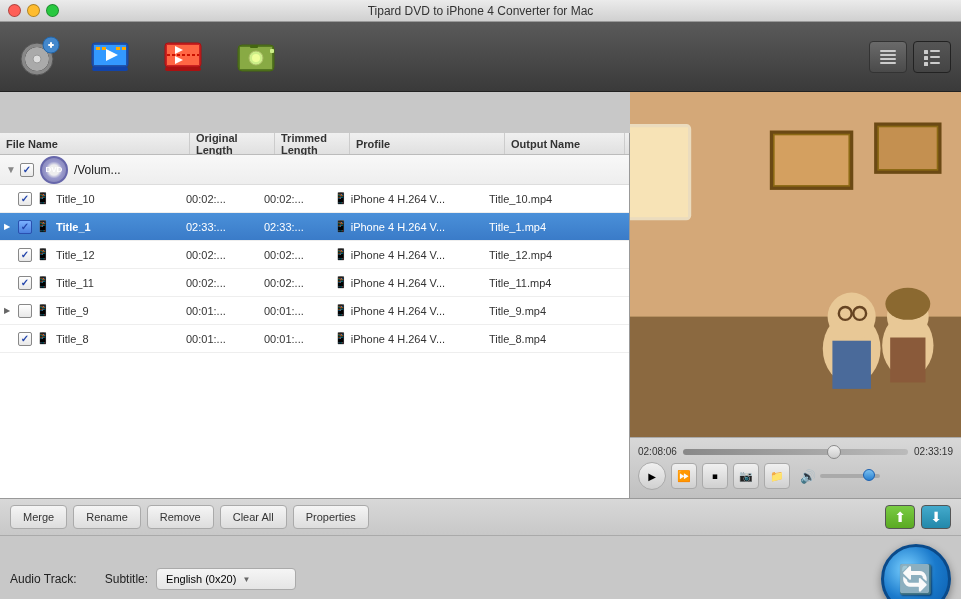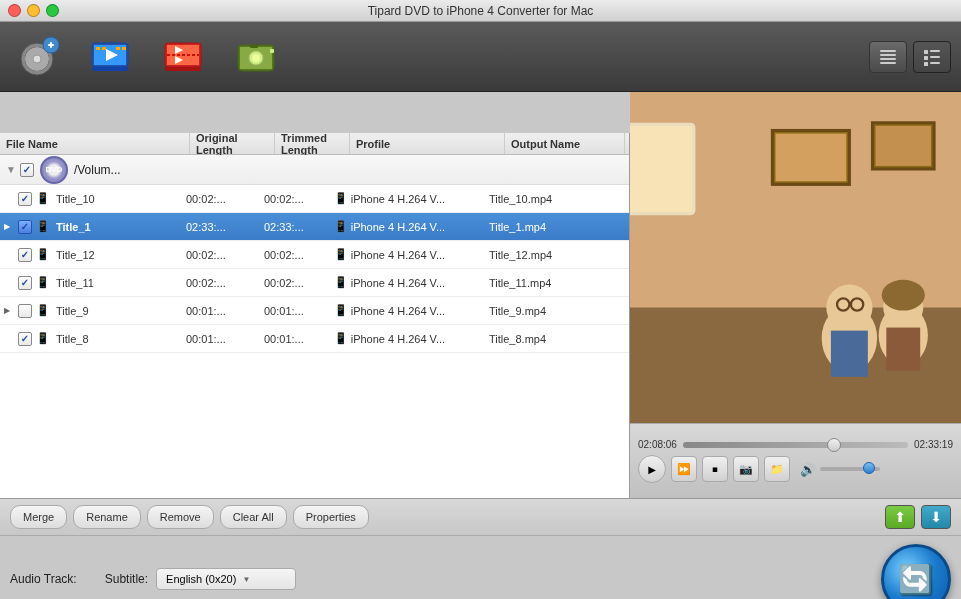--- a/index.html
+++ b/index.html
@@ -208,21 +208,21 @@
       flex: 1;
       background: #1a1a1a;
       position: relative;
       overflow: hidden;
     }
 
     
     .player-controls {
       background: linear-gradient(to bottom, #d8d8d8, #c0c0c0);
       border-top: 1px solid #aaa;
-      padding: 15px 8px;
+      padding: 8px 8px;
     }
     .player-timeline {
       display: flex;
       align-items: center;
       gap: 6px;
       margin-bottom: 5px;
     }
     .time-label {
       font-size: 10px;
       color: #333;
@@ -303,21 +303,21 @@
       padding: 6px 10px;
       background: linear-gradient(to bottom, #d8d8d8, #c8c8c8);
       border-bottom: 1px solid #aaa;
       gap: 6px;
     }
     .action-btn {
       height: 24px;
       padding: 0 12px;
       background: linear-gradient(to bottom, #f5f5f5, #ddd);
       border: 1px solid #aaa;
-      border-radius: 10px;
+      border-radius: 4px;
       font-size: 11px;
       cursor: pointer;
       display: flex;
       align-items: center;
       justify-content: center;
       color: #333;
     }
     .action-spacer { flex: 1; }
     .arrow-btn {
       width: 30px; height: 24px;

